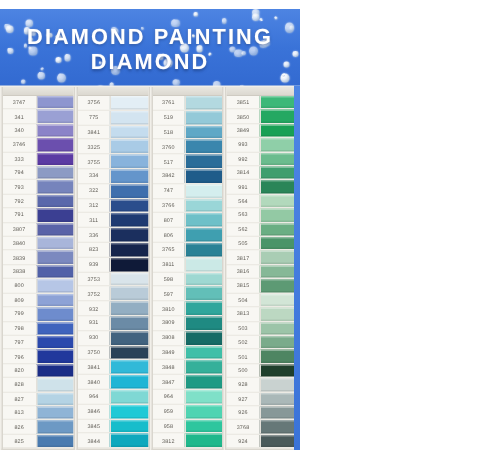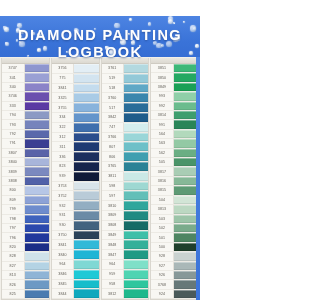--- a/index.html
+++ b/index.html
@@ -7,21 +7,21 @@
   body {
     font-family:"Liberation Sans", sans-serif;
     background:#ffffff;
     position:relative;
   }
 
   
   #cover { position:absolute; inset:0; width:200px; height:300px; }
 
   #header {
-    position:absolute; left:0; top:16px; width:236px; height:57px;
+    position:absolute; left:0; top:6px; width:236px; height:57px;
     background:#3a73d8;
     background-image:
       linear-gradient(180deg,#4d84e2 0%,#3a73d8 45%,#3168cf 100%);
     overflow:hidden;
   }
   #gems { position:absolute; inset:0; }
   .gem {
     position:absolute;
     background:radial-gradient(circle at 35% 30%, #ffffff 0%, #eef4fb 35%, #b9cbe0 70%, #8fa6bf 100%);
     border-radius:50%;
@@ -168,21 +168,21 @@
         <span class="gem" style="width: 5.4px; height: 5.4px; left: 19.2px; top: 25.4px; opacity: 0.69;"></span>
         <span class="gem" style="width: 4.5px; height: 4.5px; left: 104.7px; top: 29.6px; opacity: 0.93;"></span>
         <span class="gem" style="width: 2.3px; height: 2.3px; left: 188.1px; top: 42.9px; opacity: 0.95;"></span>
         <span class="gem" style="width: 3.3px; height: 3.3px; left: 147.8px; top: 6.4px; opacity: 0.77;"></span>
         <span class="gem" style="width: 4.7px; height: 4.7px; left: 17.2px; top: 6.9px; opacity: 0.8;"></span>
         <span class="gem" style="width: 4.7px; height: 4.7px; left: 172.9px; top: 21.2px; opacity: 0.66;"></span>
         <span class="gem" style="width: 4.8px; height: 4.8px; left: 42.7px; top: 29.8px; opacity: 0.84;"></span>
       </div>
     <div id="title-block">
       <div class="title-line" id="title-line-1">DIAMOND PAINTING</div>
-      <div class="title-line" id="title-line-2">LOGBOOK</div>
+      <div class="title-line" id="title-line-2">DIAMOND</div>
     </div>
   </div>
 
   <div id="chart">
     <div id="chart-inner">
         <div class="chart-col">
           <div class="col-head"></div>
           <div class="col-body">
             <div class="swatch-row">
               <div class="code">3747</div>

